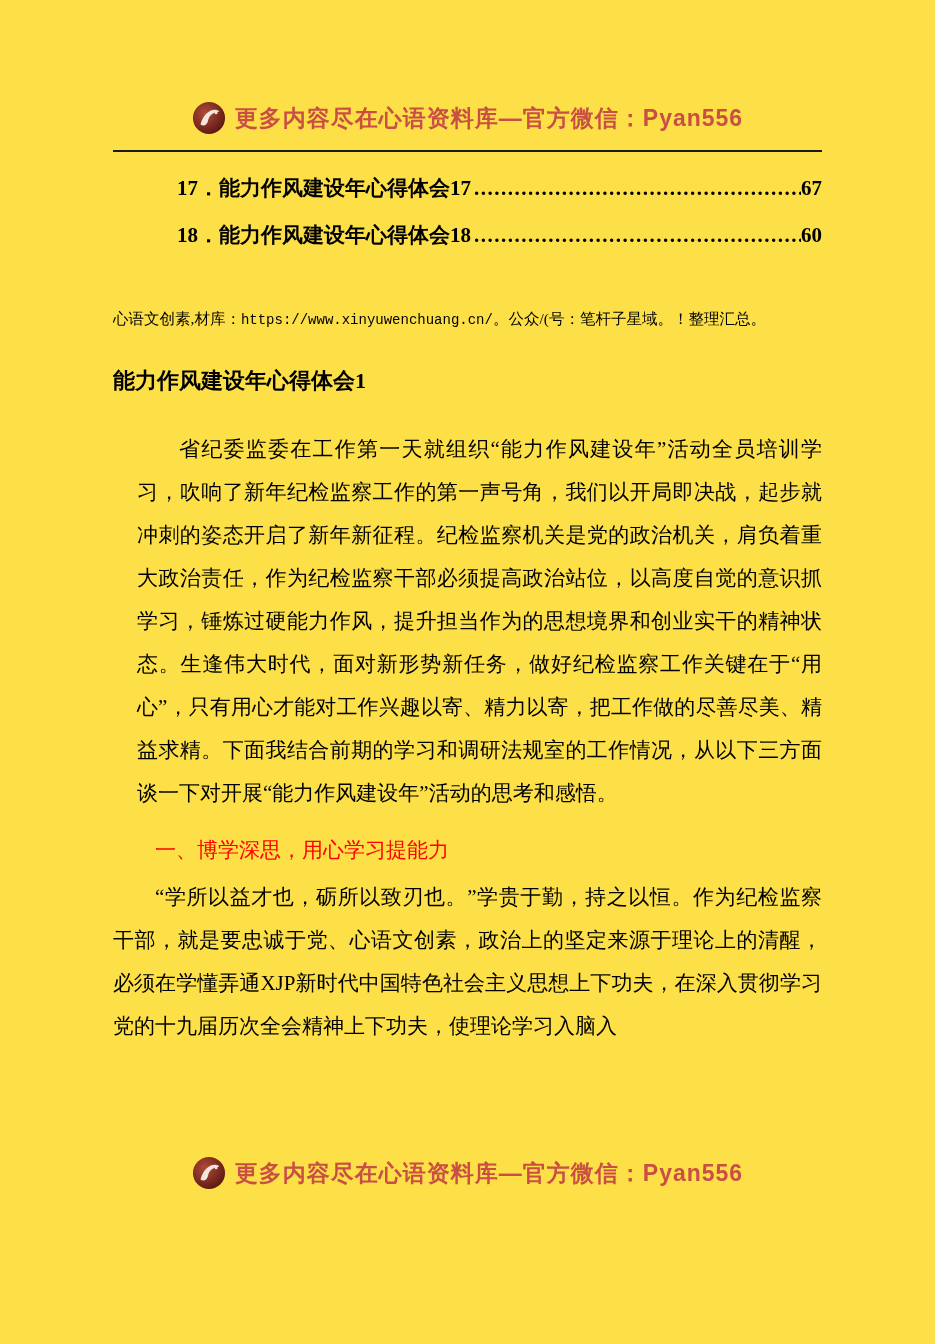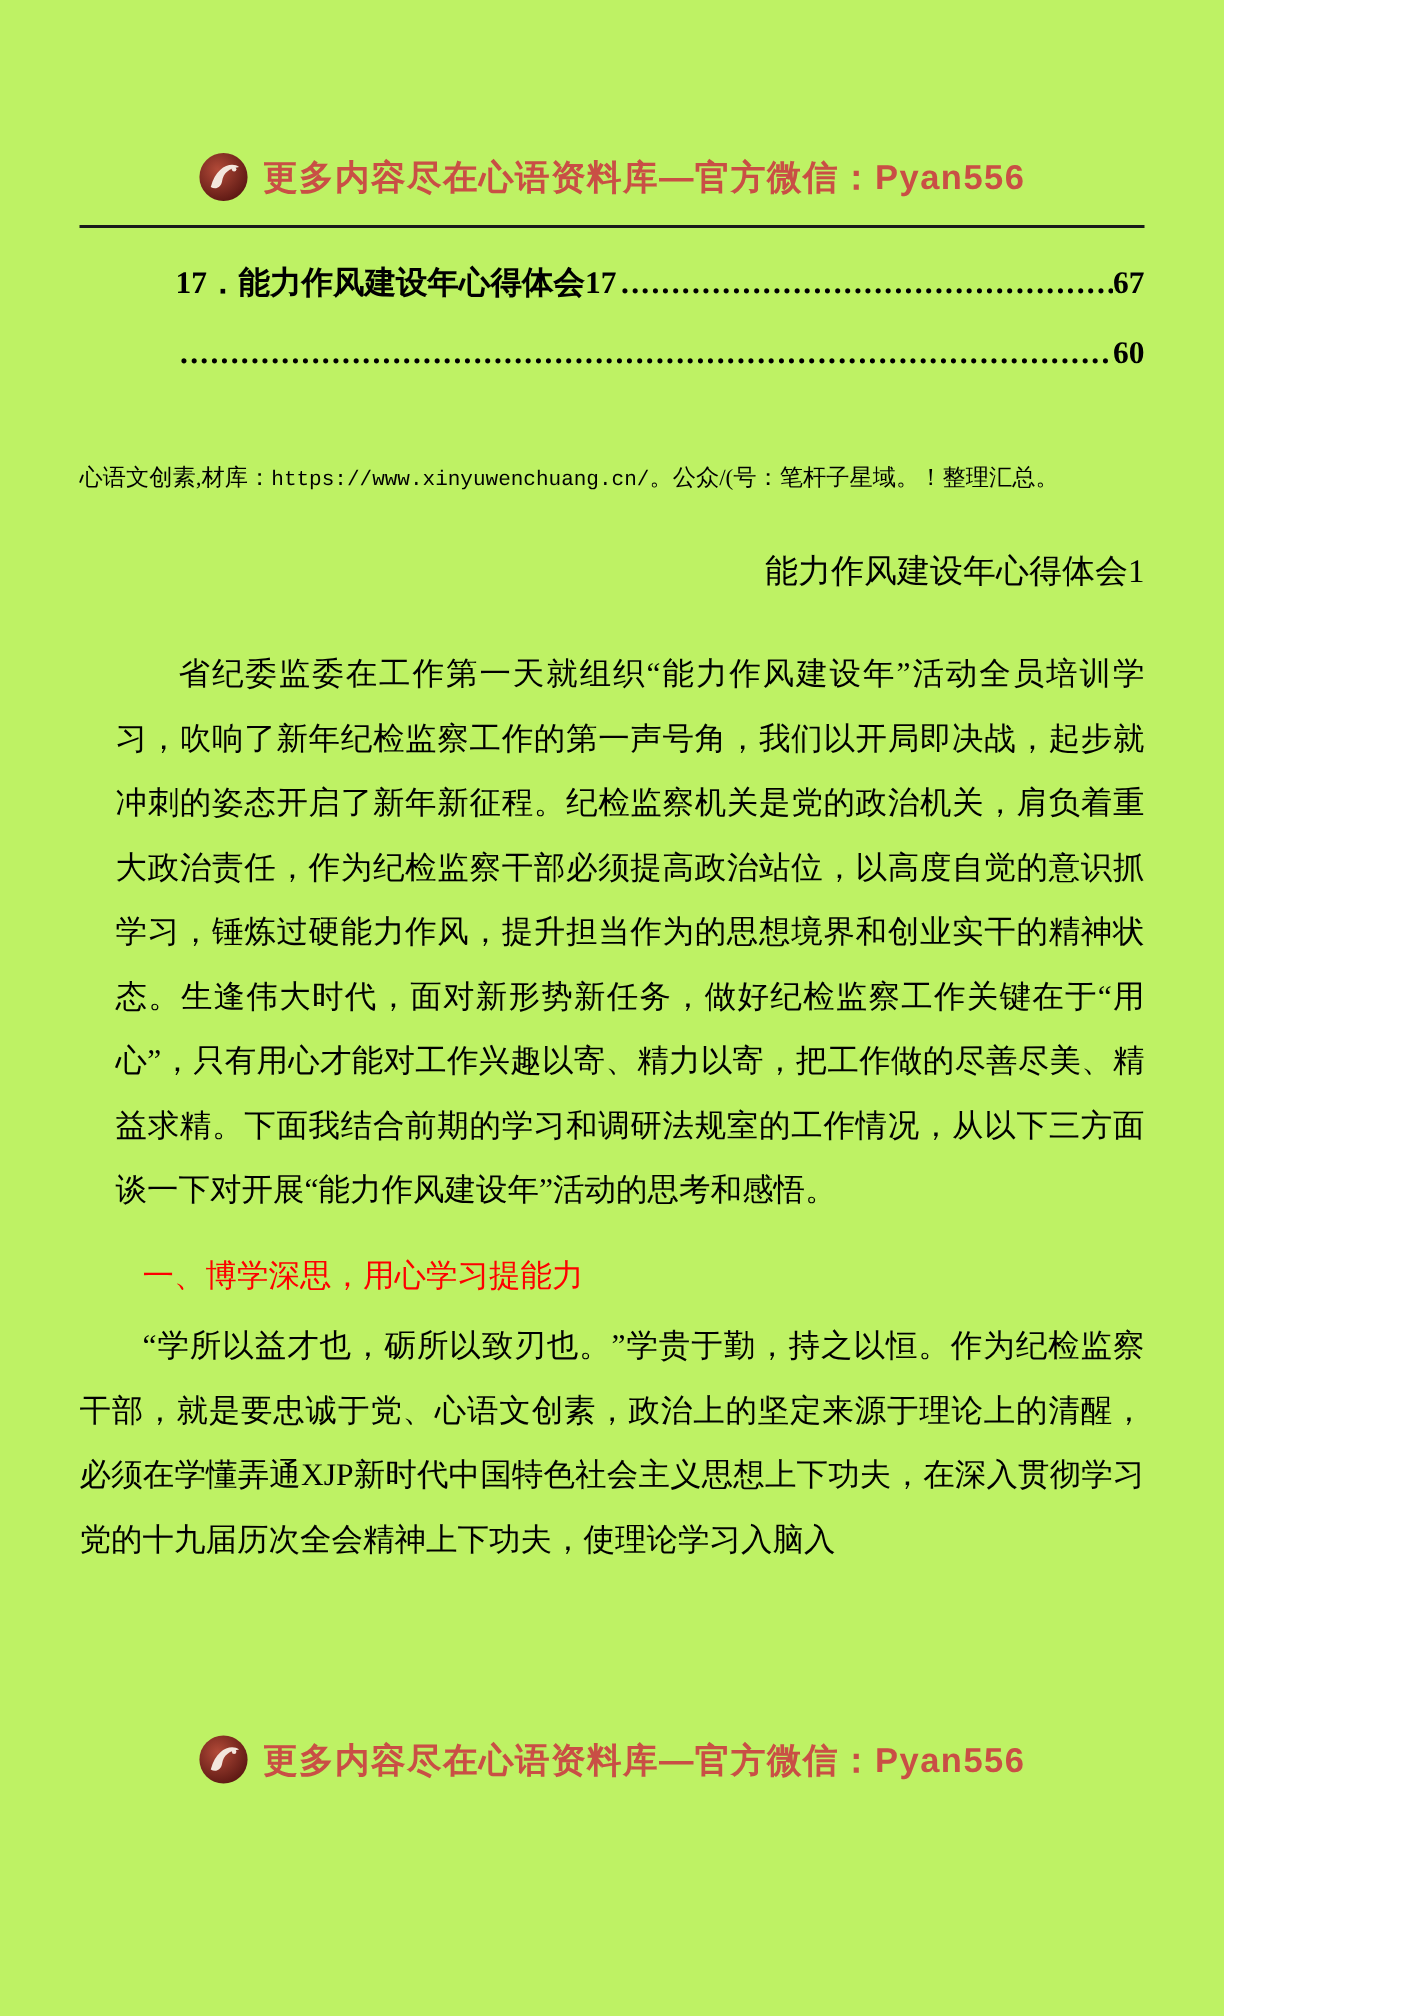--- a/index.html
+++ b/index.html
@@ -3,24 +3,24 @@
 <meta charset="utf-8">
 <style>
   * { margin: 0; padding: 0; box-sizing: border-box; }
   html, body { background: #ffffff; }
   body {
     font-family: "Liberation Serif", serif;
     color: #000000;
   }
   .page {
     position: relative;
-    width: 816px;
+    width: 935px;
     height: 1344px;
-    background: #bef264;
-    padding: 0 53px;
+    background: #fde047;
+    padding: 0 113px;
     overflow: hidden;
   }
   .banner {
     display: flex;
     align-items: center;
     justify-content: center;
     gap: 9px;
     font-family: "Liberation Sans", sans-serif;
   }
   .banner .banner-text {
@@ -65,23 +65,23 @@
     font-size: 15.5px;
     line-height: 21px;
     color: #000000;
   }
   .note .url {
     font-family: "Liberation Mono", monospace;
     font-size: 14px;
   }
   .doc-title {
     margin-top: 36px;
-    text-align: right;
+    text-align: left;
     font-size: 22px;
-    font-weight: normal;
+    font-weight: bold;
     color: #000000;
     line-height: 28px;
   }
   .body-para {
     font-size: 21px;
     line-height: 43px;
     text-align: justify;
     text-indent: 2em;
     color: #000000;
   }
@@ -126,20 +126,21 @@
 
   <div class="rule"></div>
 
   <div class="toc">
     <div class="toc-row">
       <span class="toc-label">17．能力作风建设年心得体会17</span>
       <span class="toc-dots">................................................................................................</span>
       <span class="toc-page">67</span>
     </div>
     <div class="toc-row">
+      <span class="toc-label">18．能力作风建设年心得体会18</span>
       <span class="toc-dots">................................................................................................</span>
       <span class="toc-page">60</span>
     </div>
   </div>
 
   <p class="note"><span>心语文创素,材库：</span><span class="url">https://www.xinyuwenchuang.cn/</span><span>。公众/(号：笔杆子星域。！整理汇总。</span></p>
 
   <h1 class="doc-title">能力作风建设年心得体会1</h1>
 
   <p class="body-para para-1">省纪委监委在工作第一天就组织“能力作风建设年”活动全员培训学习，吹响了新年纪检监察工作的第一声号角，我们以开局即决战，起步就冲刺的姿态开启了新年新征程。纪检监察机关是党的政治机关，肩负着重大政治责任，作为纪检监察干部必须提高政治站位，以高度自觉的意识抓学习，锤炼过硬能力作风，提升担当作为的思想境界和创业实干的精神状态。生逢伟大时代，面对新形势新任务，做好纪检监察工作关键在于“用心”，只有用心才能对工作兴趣以寄、精力以寄，把工作做的尽善尽美、精益求精。下面我结合前期的学习和调研法规室的工作情况，从以下三方面谈一下对开展“能力作风建设年”活动的思考和感悟。</p>

